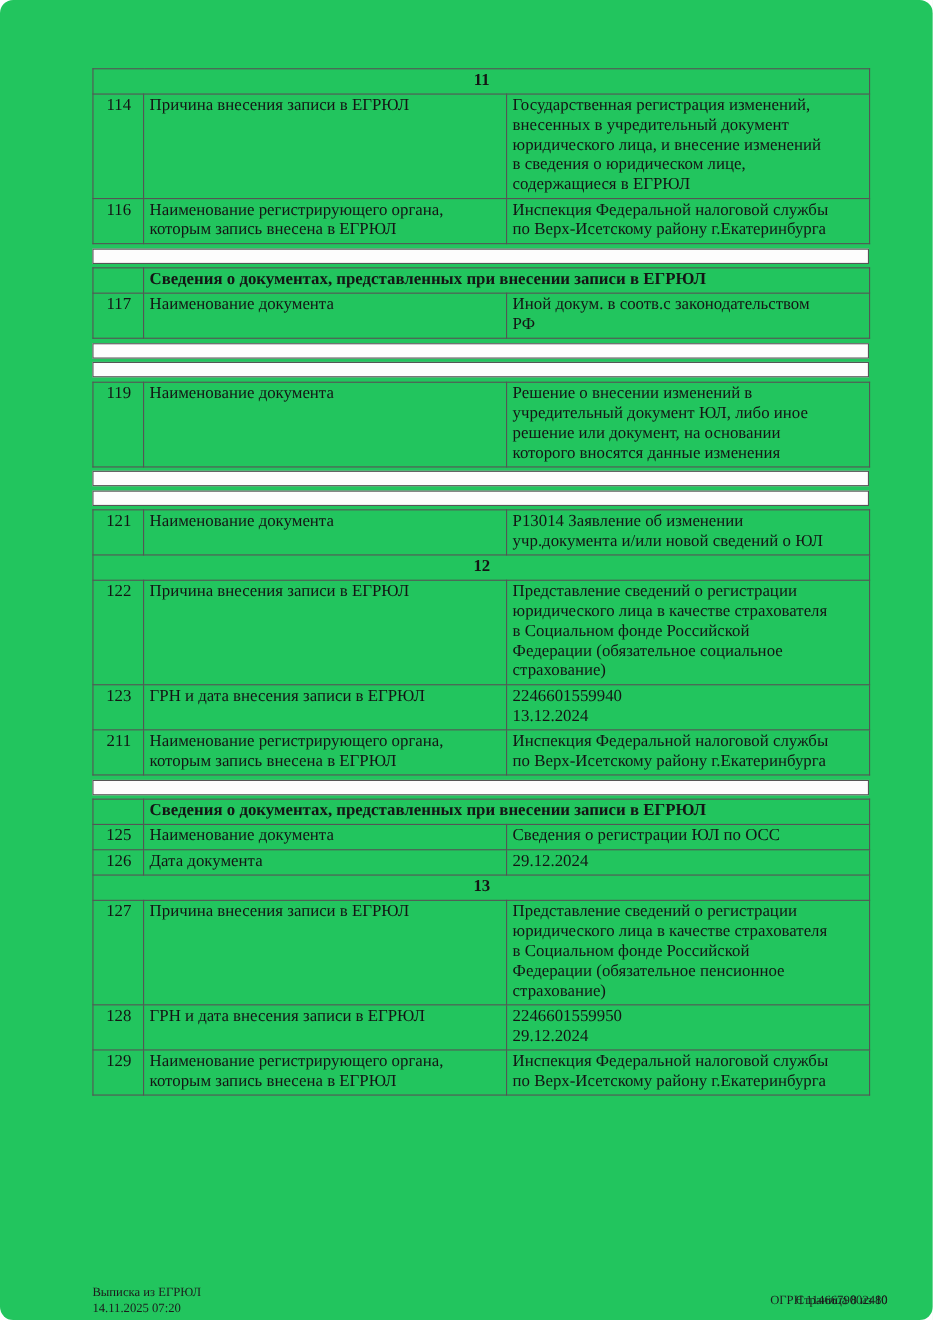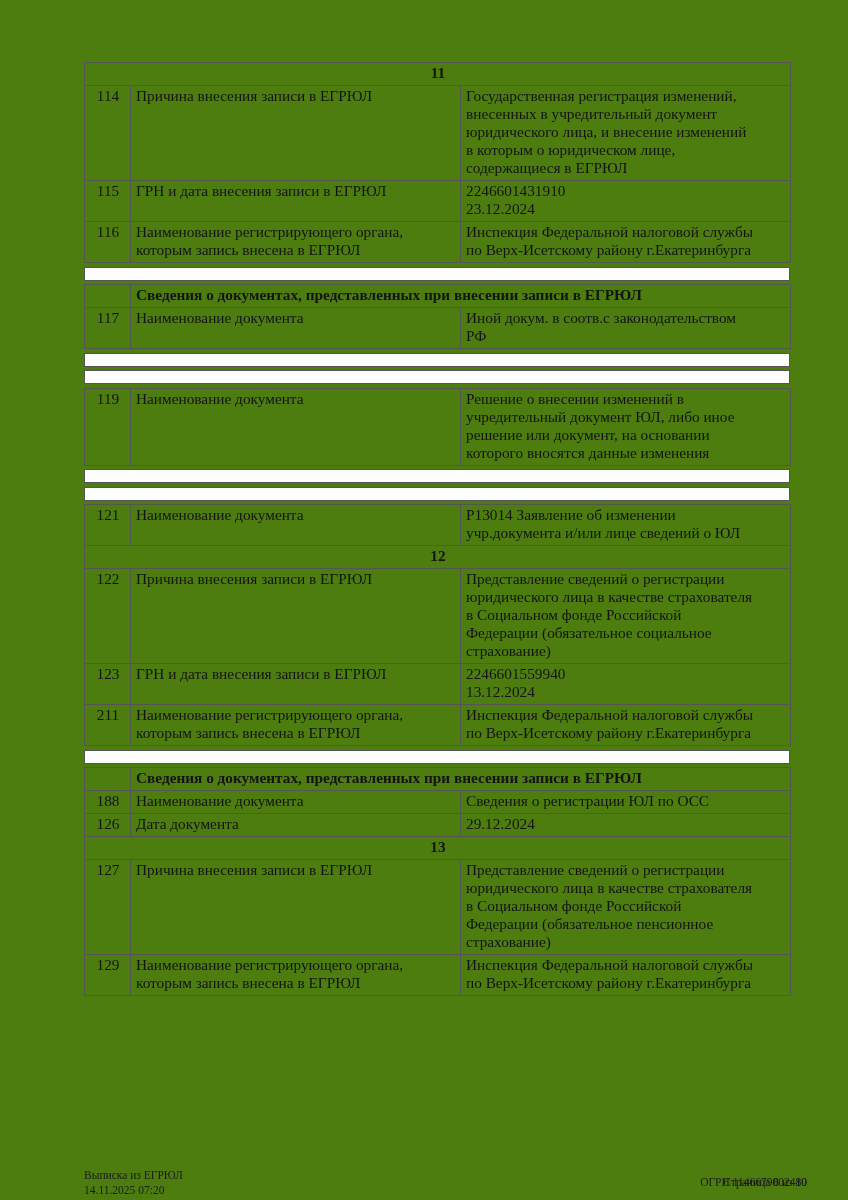--- a/index.html
+++ b/index.html
@@ -4,26 +4,27 @@
 <style>
   html, body {
     margin: 0;
     padding: 0;
     background: #ffffff;
   }
   .page {
     position: relative;
     width: 848px;
     height: 1200px;
-    background: #4d7c0f;
+    background: #22c55e;
     overflow: hidden;
     font-family: "Liberation Serif", "DejaVu Serif", serif;
     font-size: 15.3px;
     line-height: 18px;
     color: #141414;
+    border-radius: 12px;
   }
   .doc {
     position: absolute;
     left: 84px;
     top: 62px;
     width: 706px;
   }
   table.seg {
     border-collapse: collapse;
     table-layout: fixed;
@@ -102,28 +103,22 @@
         <tbody>
           <tr>
             <td class="group-header" colspan="3">11</td>
           </tr>
           <tr>
             <td class="num-cell">114</td>
             <td class="label-cell">Причина внесения записи в ЕГРЮЛ</td>
             <td class="value-cell">Государственная регистрация изменений,
 внесенных в учредительный документ
 юридического лица, и внесение изменений
-в которым о юридическом лице,
+в сведения о юридическом лице,
 содержащиеся в ЕГРЮЛ</td>
-          </tr>
-          <tr>
-            <td class="num-cell">115</td>
-            <td class="label-cell">ГРН и дата внесения записи в ЕГРЮЛ</td>
-            <td class="value-cell">2246601431910
-23.12.2024</td>
           </tr>
           <tr>
             <td class="num-cell">116</td>
             <td class="label-cell">Наименование регистрирующего органа,
 которым запись внесена в ЕГРЮЛ</td>
             <td class="value-cell">Инспекция Федеральной налоговой службы
 по Верх-Исетскому району г.Екатеринбурга</td>
           </tr>
         </tbody>
       </table>
@@ -172,21 +167,21 @@
         <colgroup>
           <col style="width: 46px;">
           <col style="width: 330px;">
           <col style="width: 330px;">
         </colgroup>
         <tbody>
           <tr>
             <td class="num-cell">121</td>
             <td class="label-cell">Наименование документа</td>
             <td class="value-cell">Р13014 Заявление об изменении
-учр.документа и/или лице сведений о ЮЛ</td>
+учр.документа и/или новой сведений о ЮЛ</td>
           </tr>
           <tr>
             <td class="group-header" colspan="3">12</td>
           </tr>
           <tr>
             <td class="num-cell">122</td>
             <td class="label-cell">Причина внесения записи в ЕГРЮЛ</td>
             <td class="value-cell">Представление сведений о регистрации
 юридического лица в качестве страхователя
 в Социальном фонде Российской
@@ -214,40 +209,46 @@
           <col style="width: 46px;">
           <col style="width: 330px;">
           <col style="width: 330px;">
         </colgroup>
         <tbody>
           <tr>
             <td class="num-cell"></td>
             <td class="section-header" colspan="2">Сведения о документах, представленных при внесении записи в ЕГРЮЛ</td>
           </tr>
           <tr>
-            <td class="num-cell">188</td>
+            <td class="num-cell">125</td>
             <td class="label-cell">Наименование документа</td>
             <td class="value-cell">Сведения о регистрации ЮЛ по ОСС</td>
           </tr>
           <tr>
             <td class="num-cell">126</td>
             <td class="label-cell">Дата документа</td>
             <td class="value-cell">29.12.2024</td>
           </tr>
           <tr>
             <td class="group-header" colspan="3">13</td>
           </tr>
           <tr>
             <td class="num-cell">127</td>
             <td class="label-cell">Причина внесения записи в ЕГРЮЛ</td>
             <td class="value-cell">Представление сведений о регистрации
 юридического лица в качестве страхователя
 в Социальном фонде Российской
 Федерации (обязательное пенсионное
 страхование)</td>
+          </tr>
+          <tr>
+            <td class="num-cell">128</td>
+            <td class="label-cell">ГРН и дата внесения записи в ЕГРЮЛ</td>
+            <td class="value-cell">2246601559950
+29.12.2024</td>
           </tr>
           <tr>
             <td class="num-cell">129</td>
             <td class="label-cell">Наименование регистрирующего органа,
 которым запись внесена в ЕГРЮЛ</td>
             <td class="value-cell">Инспекция Федеральной налоговой службы
 по Верх-Исетскому району г.Екатеринбурга</td>
           </tr>
         </tbody>
       </table>

